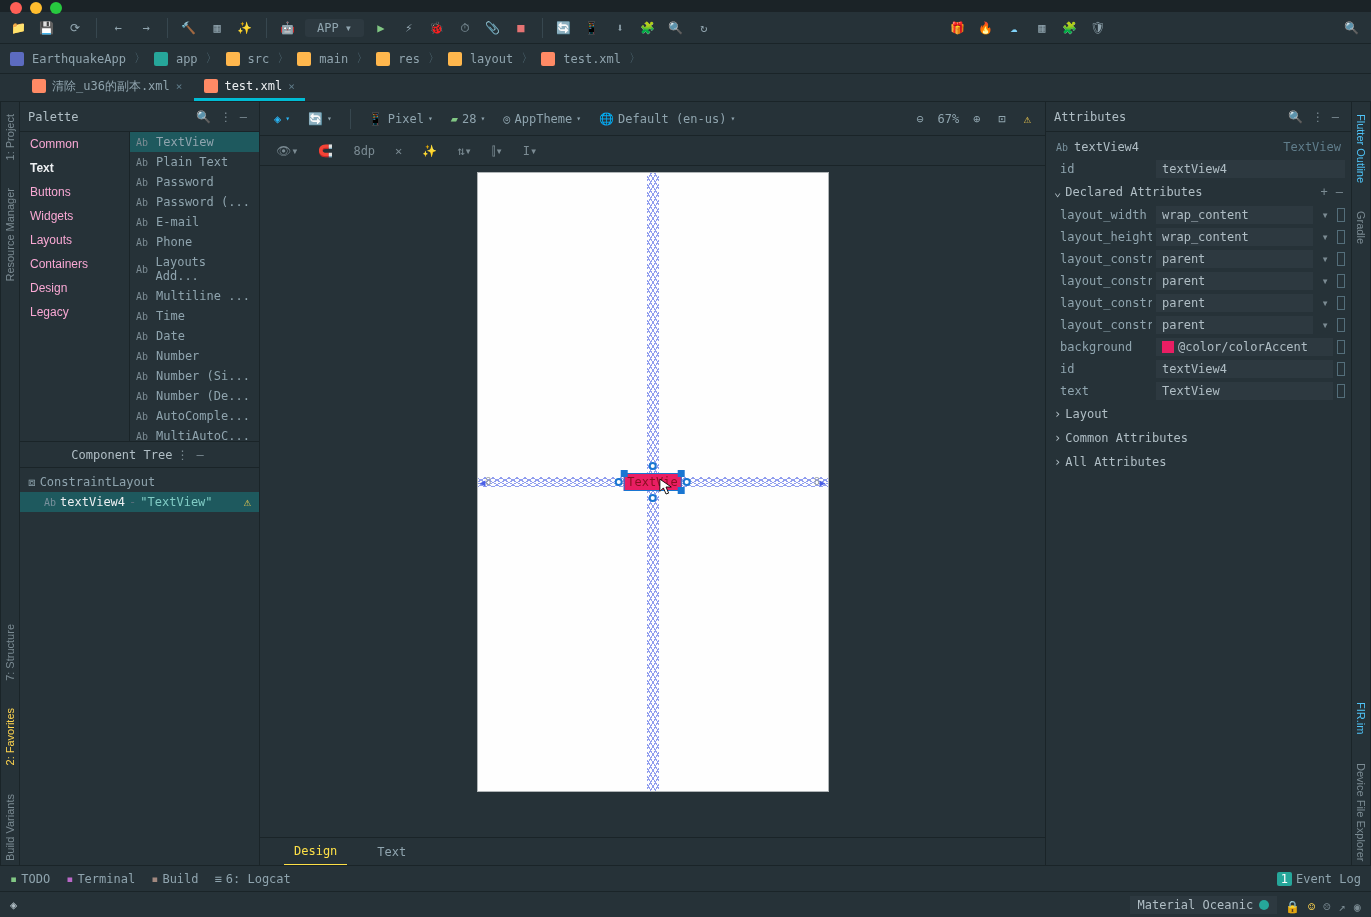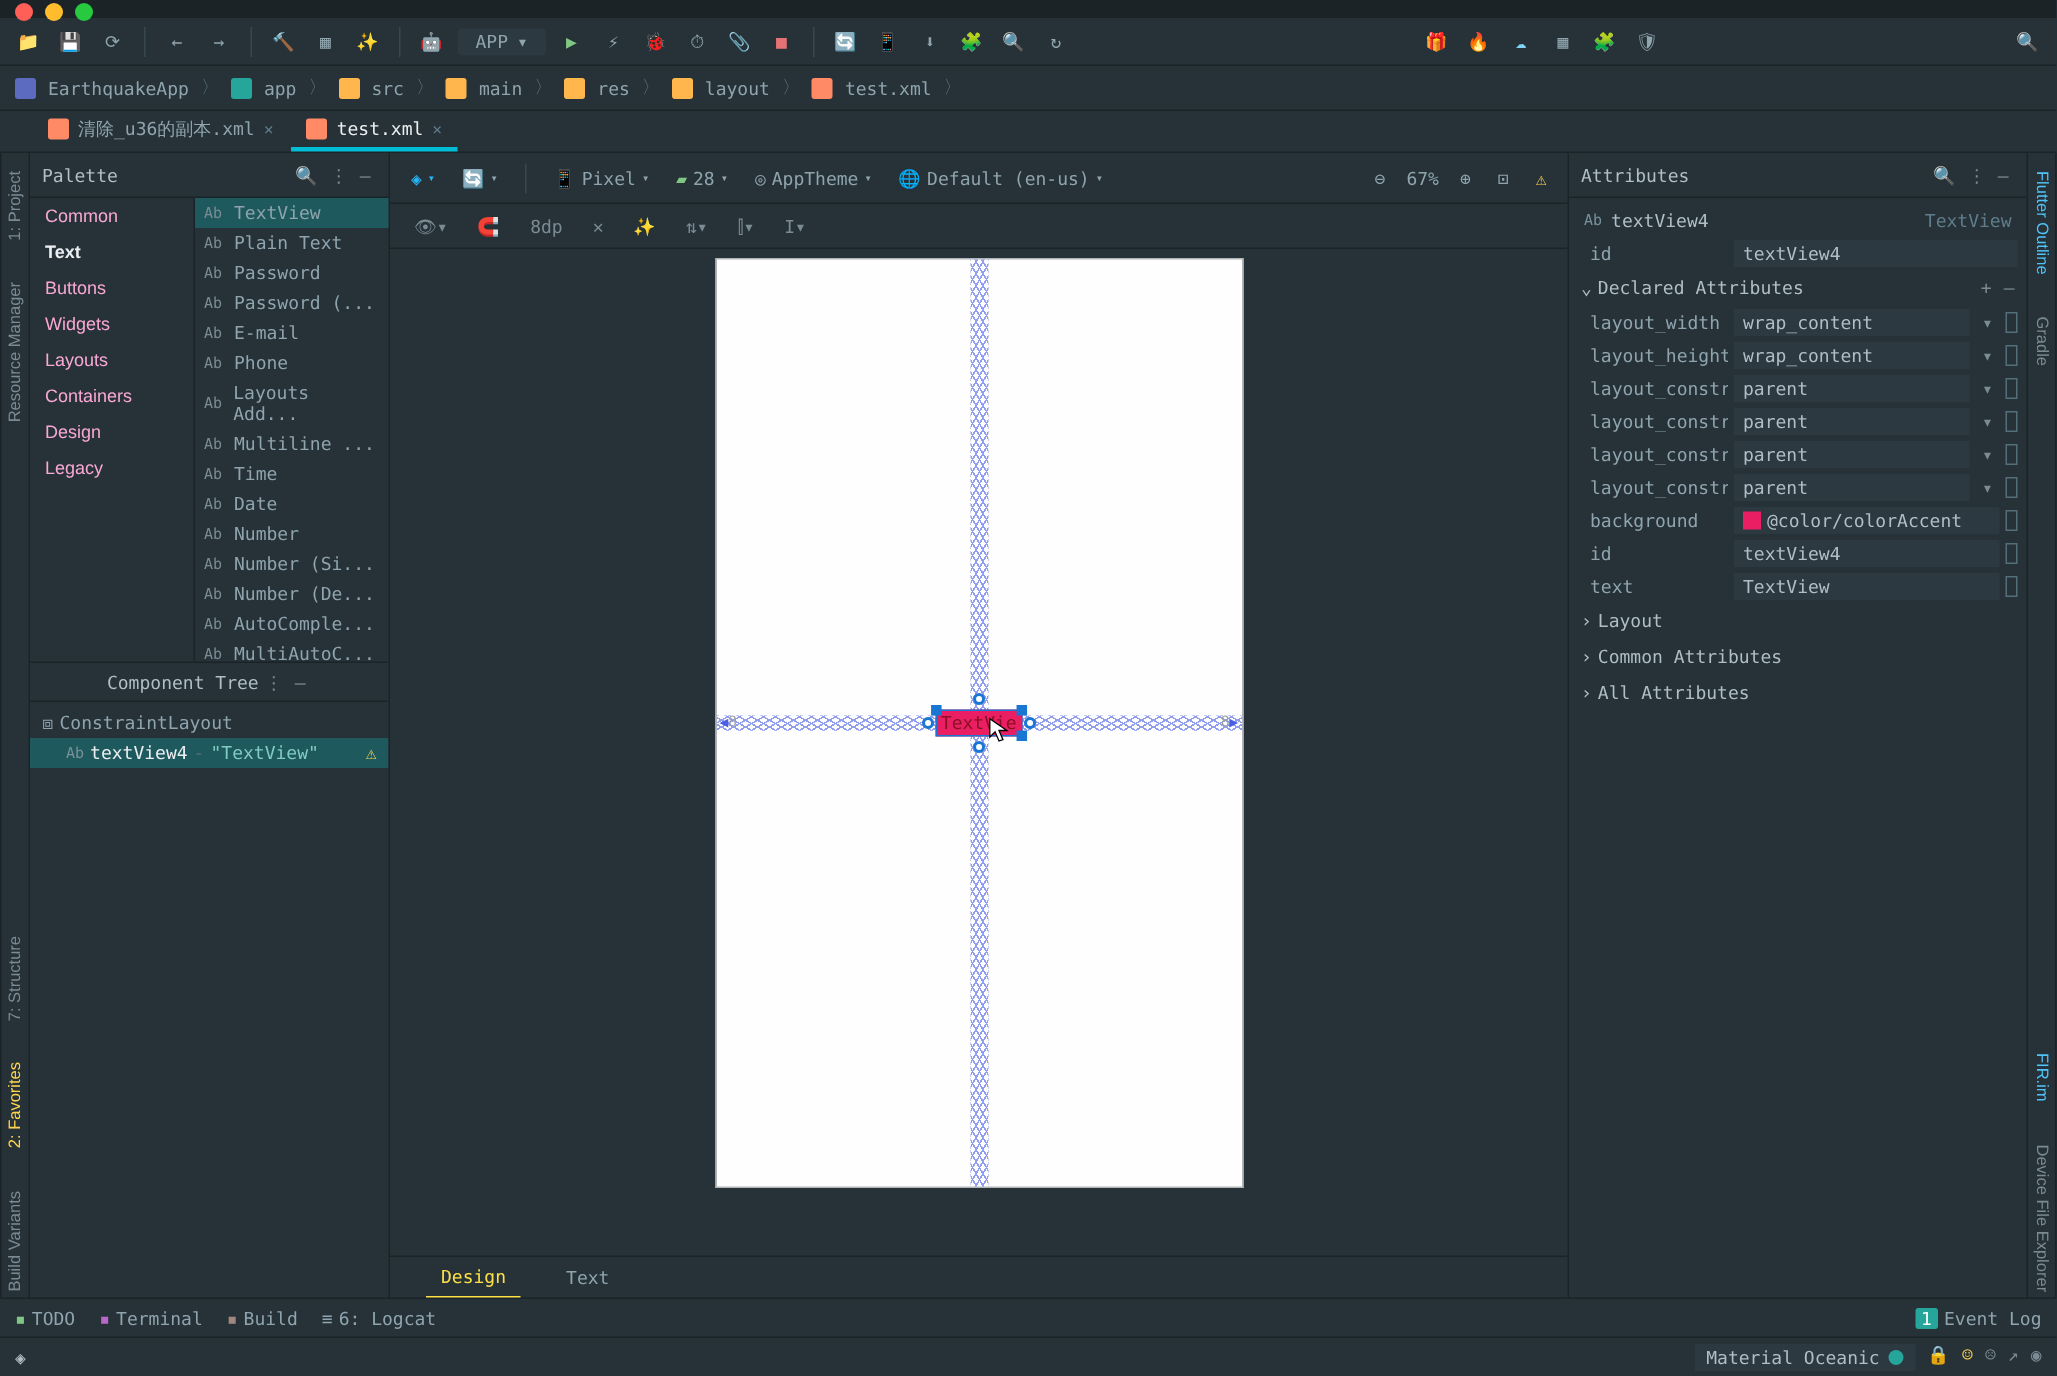--- a/index.html
+++ b/index.html
@@ -96,21 +96,21 @@
 
 
 .design-tabs{height:28px;border-top:1px solid #1a2428;padding-left:24px;gap:20px}
 .design-tabs .t{padding:6px 10px;color:#8fa4ae;cursor:pointer}
 .design-tabs .t.active{border-bottom:2px solid #fde047;color:#fde047}
 .tool-windows{height:26px;border-top:1px solid #1a2428;padding:0 10px;gap:16px;justify-content:space-between}
 .tool-windows .l{display:flex;gap:16px}
 .twbtn{display:flex;align-items:center;gap:4px;color:#8fa4ae;cursor:pointer;font-family:sans-serif;font-size:11px}
 .status{height:26px;border-top:1px solid #1a2428;padding:0 10px;justify-content:space-between;font-family:sans-serif;font-size:11px}
 .status .msg{color:#8fa4ae;overflow:hidden;white-space:nowrap;text-overflow:ellipsis;flex:1}
-.status .right{display:flex;align-items:flex-start;gap:8px}
+.status .right{display:flex;align-items:flex-end;gap:8px}
 .theme-badge{background:#2d3940;padding:2px 8px;display:flex;align-items:center;gap:6px}
 .theme-badge .circle{width:10px;height:10px;border-radius:50%;background:#26a69a}
 .status-ico{color:#7b8b93}
 </style>
 </head>
 <body>
 
 <div class="titlebar-top row">
   <div class="mac" style="position:absolute;left:0;top:2px">
     <div class="dot red"></div>

